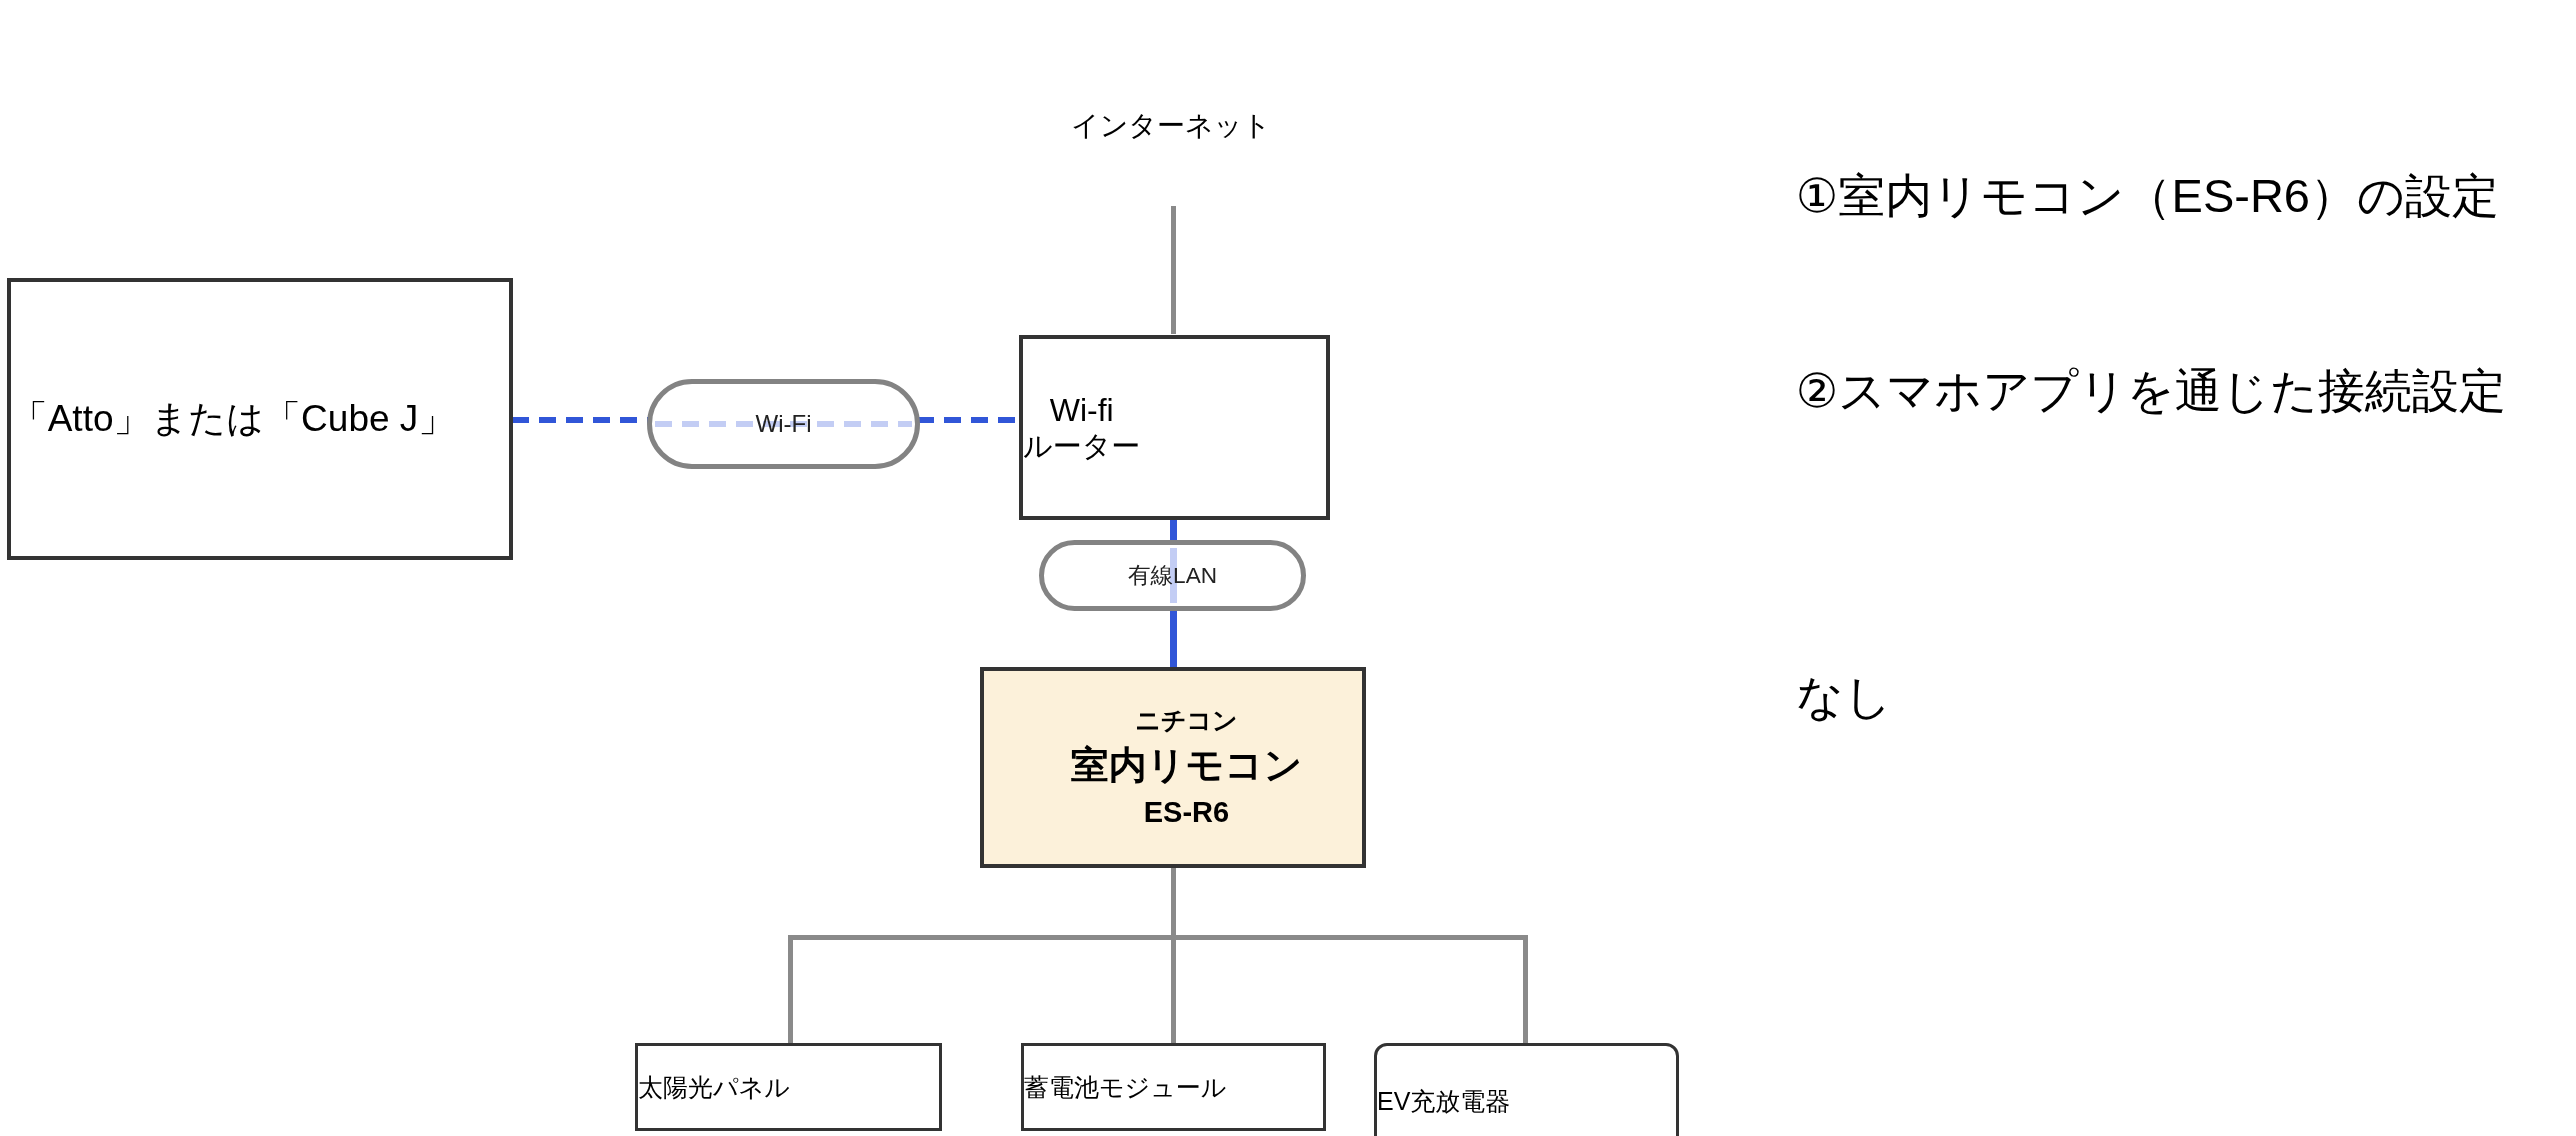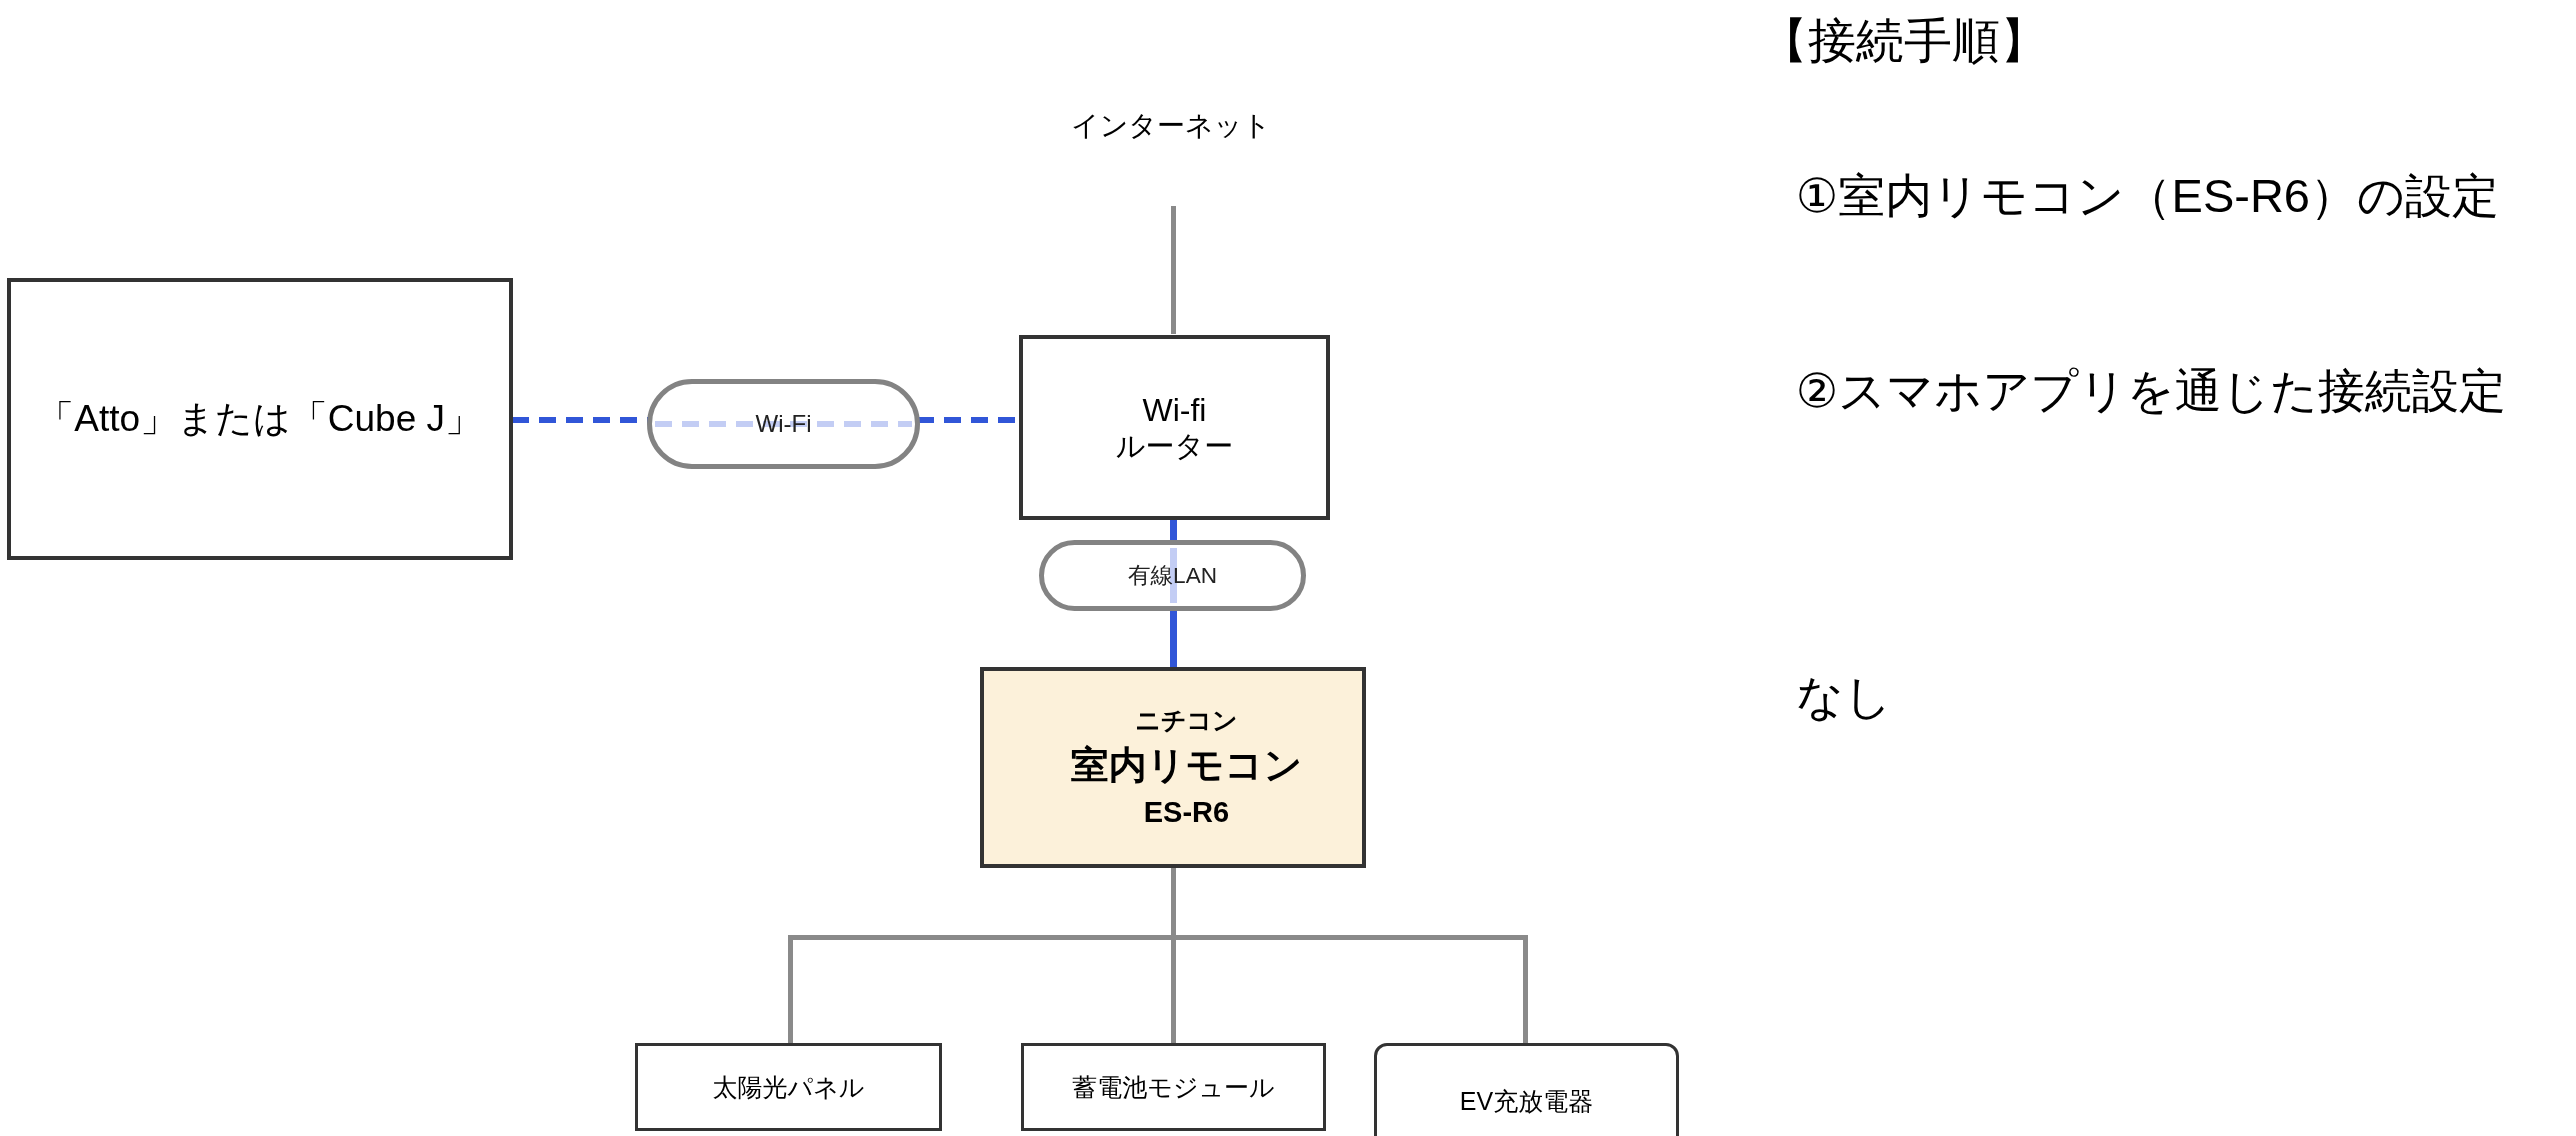--- a/index.html
+++ b/index.html
@@ -34,21 +34,21 @@
     position:absolute;height:6px;
     background:repeating-linear-gradient(to right,var(--accent-blue-light) 0 17.3px,transparent 17.3px 27px);
   }
   .vseg-light{position:absolute;background:var(--accent-blue-light);}
 
   
   .node{
     position:absolute;
     background:#ffffff;
     border:4px solid var(--box-border);
-    display:flex;align-items:center;justify-content:center;
+    display:flex;align-items:center;
     text-align:center;box-sizing:border-box;
   }
   .node.small{border-width:3.3px;}
   .oval{
     position:absolute;
     background:#ffffff;
     border:5.3px solid var(--oval-gray);
     border-radius:665px;
     display:flex;align-items:center;justify-content:center;
     box-sizing:border-box;
@@ -130,19 +130,18 @@
   <div class="node small" style="left:635px;top:1043px;width:307px;height:88px;">
     <span class="device-label nowrap">太陽光パネル</span>
   </div>
   <div class="node small" style="left:1021px;top:1043px;width:305px;height:88px;">
     <span class="device-label nowrap">蓄電池モジュール</span>
   </div>
   <div class="node small" style="left:1374px;top:1043px;width:305px;height:116px;border-radius:13px;">
     <span class="device-label nowrap">EV充放電器</span>
   </div>
 
-  <div class="note-heading nowrap" style="left:1760px;top:16.6px;">【接続手順】</div>
   <div class="note-item nowrap" style="left:1796px;top:172px;">①室内リモコン（ES-R6）の設定</div>
   <div class="note-item nowrap" style="left:1796px;top:367px;">②スマホアプリを通じた接続設定</div>
   <div class="note-item nowrap" style="left:1796px;top:673px;">なし</div>
 
 </div>
 
 
 </body></html>

